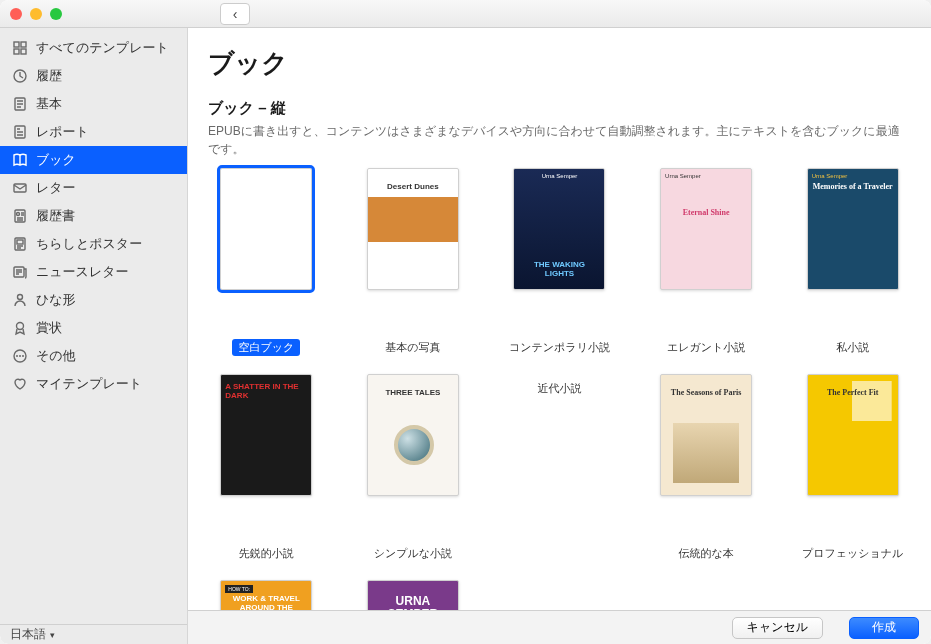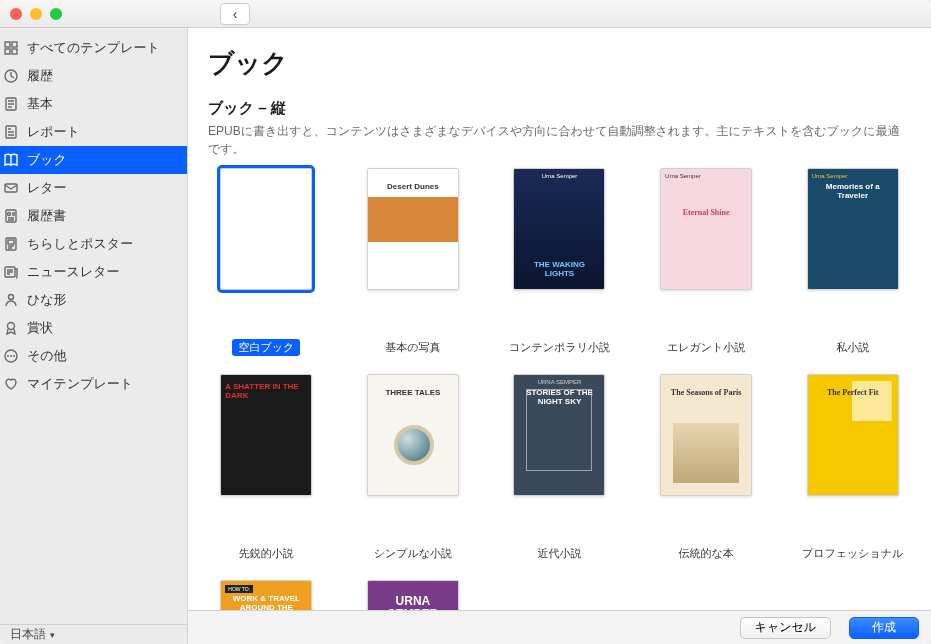--- a/index.html
+++ b/index.html
@@ -56,21 +56,21 @@
       background: #ebebeb;
       border-right: 1px solid #d6d6d6;
       display: flex;
       flex-direction: column;
       padding-top: 6px;
     }
     .sb-list { flex: 1; overflow: auto; }
     .sb-item {
       display: flex;
       align-items: center;
-      padding: 5px 3px;
+      padding: 5px 12px;
       gap: 8px;
       color: #333;
       cursor: default;
     }
     .sb-item.selected {
       background: #0a60ff;
       color: #fff;
     }
     .sb-icon { width: 16px; height: 16px; display: inline-flex; align-items: center; justify-content: center; }
     .sb-icon svg { width: 16px; height: 16px; }
@@ -150,21 +150,21 @@
       background: #0a60ff;
       color: #fff;
     }
     .footer-bar {
       height: 34px;
       border-top: 1px solid #d0d0d0;
       display: flex;
       justify-content: flex-end;
       align-items: center;
       padding: 0 12px;
-      gap: 18px;
+      gap: 26px;
       background: #f3f3f3;
     }
     .btn {
       height: 22px;
       padding: 0 14px;
       border-radius: 5px;
       font-size: 12px;
       border: 1px solid #c6c6c6;
       background: linear-gradient(#fff, #f0f0f0);
       display: flex;
@@ -364,21 +364,21 @@
                   <div style="position: absolute; left: 4px; right: 4px; top: 4px; font-size: 6px; color: rgb(51, 51, 51); text-align: left;">Urna Semper</div>
                   <div style="position: absolute; left: 4px; right: 4px; top: 40px; font-weight: bold; color: rgb(208, 58, 107); font-size: 8px; line-height: 1.1; text-align: center; font-family: Georgia, serif;">Eternal Shine</div>
                 </div>
               </div>
               <div class="tpl-label">エレガント小説</div>
             </div>
             <div class="tpl">
               <div class="thumb" style="background: rgb(26, 74, 106);">
                 <div class="cover">
                   <div style="position: absolute; left: 4px; right: 4px; top: 4px; font-size: 6px; color: rgb(240, 192, 64); text-align: left;">Urna Semper</div>
-                  <div style="position: absolute; left: 4px; right: 4px; top: 14px; font-weight: bold; color: rgb(255, 255, 255); font-size: 8px; line-height: 1.1; text-align: center; font-family: Liberation Sans, sans-serif;">Memories of a Traveler</div>
+                  <div style="position: absolute; left: 4px; right: 4px; top: 14px; font-weight: bold; color: rgb(255, 255, 255); font-size: 8px; line-height: 1.1; text-align: center; font-family: Liberation Serif, serif;">Memories of a Traveler</div>
                 </div>
               </div>
               <div class="tpl-label">私小説</div>
             </div>
             <div class="tpl">
               <div class="thumb" style="background: rgb(26, 26, 26);">
                 <div class="cover">
                   <div style="position: absolute; left: 4px; right: 4px; top: 8px; font-weight: bold; color: rgb(224, 48, 48); font-size: 8px; line-height: 1.1; text-align: left;">A SHATTER IN THE DARK</div>
                 </div>
               </div>
@@ -387,27 +387,20 @@
             <div class="tpl">
               <div class="thumb" style="background: rgb(248, 245, 240);">
                 <div class="cover">
                   <div style="position: absolute; left: 26px; top: 50px; width: 40px; height: 40px; border-radius: 50%; background: radial-gradient(circle at 30% 30%, rgb(205, 224, 229), rgb(58, 106, 117)); border: 4px solid rgb(212, 200, 168);"></div>
                   <div style="position: absolute; left: 4px; right: 4px; top: 14px; font-weight: bold; color: rgb(51, 51, 51); font-size: 8px; line-height: 1.1; text-align: center;">THREE TALES</div>
                 </div>
               </div>
               <div class="tpl-label">シンプルな小説</div>
             </div>
             <div class="tpl">
-              <div class="thumb" style="background: rgb(58, 74, 90);">
-                <div class="cover">
-                  <div style="position: absolute; inset: 14px 12px 24px; border: 1px solid rgba(255, 255, 255, 0.5);"></div>
-                  <div style="position: absolute; left: 4px; right: 4px; top: 4px; font-size: 6px; color: rgb(204, 204, 204); text-align: center;">URNA SEMPER</div>
-                  <div style="position: absolute; left: 4px; right: 4px; top: 14px; font-weight: bold; color: rgb(255, 255, 255); font-size: 8px; line-height: 1.1; text-align: center;">STORIES OF THE NIGHT SKY</div>
-                </div>
-              </div>
               <div class="tpl-label">近代小説</div>
             </div>
             <div class="tpl">
               <div class="thumb" style="background: rgb(245, 232, 208);">
                 <div class="cover">
                   <div style="position: absolute; left: 12px; right: 12px; top: 48px; height: 60px; background: linear-gradient(rgb(232, 213, 176), rgb(192, 168, 120));"></div>
                   <div style="position: absolute; left: 4px; right: 4px; top: 14px; font-weight: bold; color: rgb(51, 51, 51); font-size: 8px; line-height: 1.1; text-align: center; font-family: Georgia, serif;">The Seasons of Paris</div>
                 </div>
               </div>
               <div class="tpl-label">伝統的な本</div>

